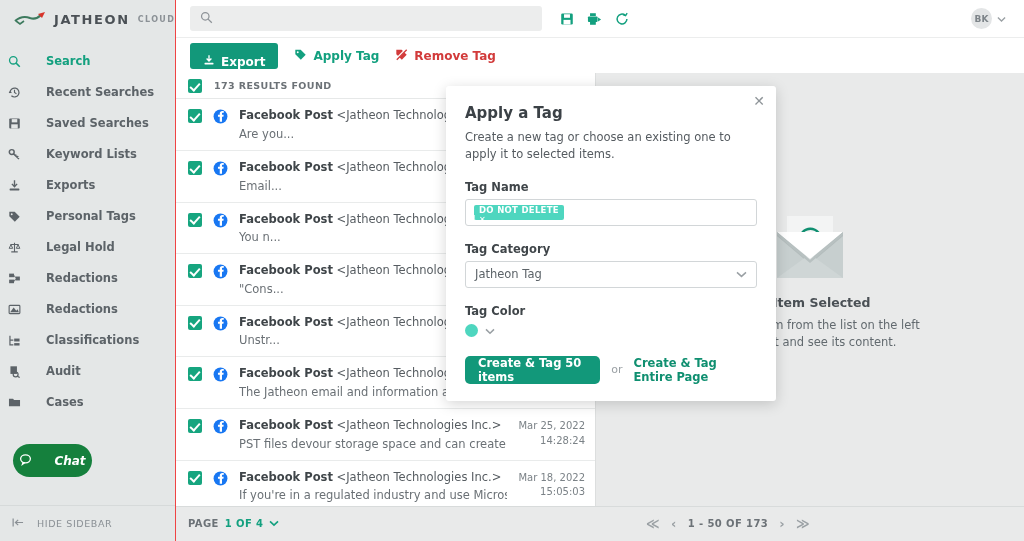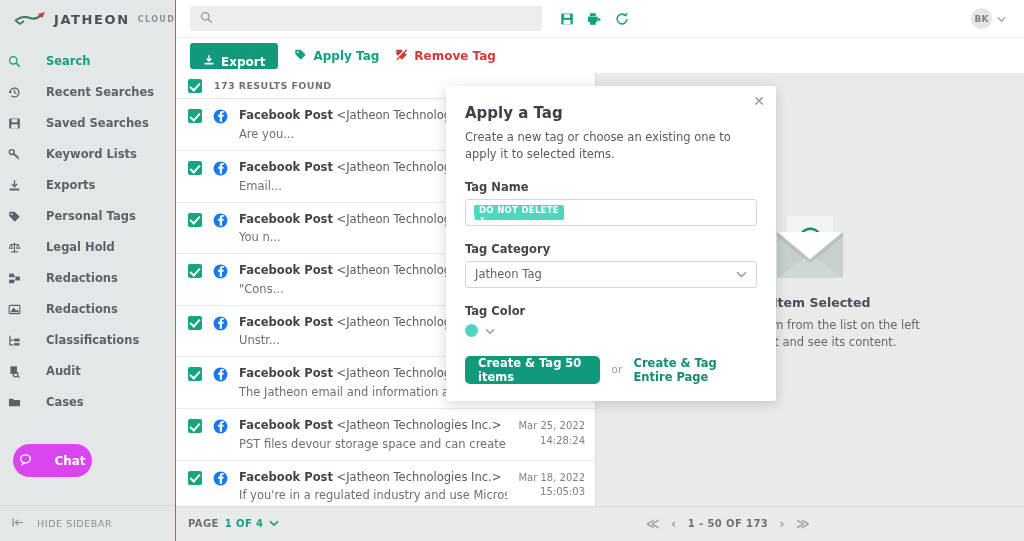--- a/index.html
+++ b/index.html
@@ -33,23 +33,23 @@
     font-size: 11.5px; font-weight: 600; color: #5c6368;
     cursor: pointer;
   }
   .nav-item.active { color: #13a07f; }
   .nav-icon { width: 14px; height: 14px; display: inline-flex; align-items: center; justify-content: center; flex: 0 0 14px; }
   .nav-icon svg { display: block; }
 
   .chat-btn {
     margin: 18px 0 0 13px;
     width: 79px; height: 33px; border-radius: 17px;
-    background: #d946ef; color: #fff;
+    background: #15803d; color: #fff;
     display: flex; align-items: center; justify-content: center; gap: 22px;
-    font-size: 12px; font-weight: 700; cursor: pointer;
+    font-size: 12px; font-weight: 700; cursor: pointer; font-style: italic;
   }
   .sidebar-foot {
     height: 36px; border-top: 1px solid #d6dada;
     display: flex; align-items: center; gap: 12px; padding-left: 12px;
     color: #8a9095; font-size: 9.5px; letter-spacing: .6px; cursor: pointer;
   }
 
   
   .main { flex: 1 1 auto; display: flex; flex-direction: column; height: 541px; background: #e9eaea; position: relative; }
 

